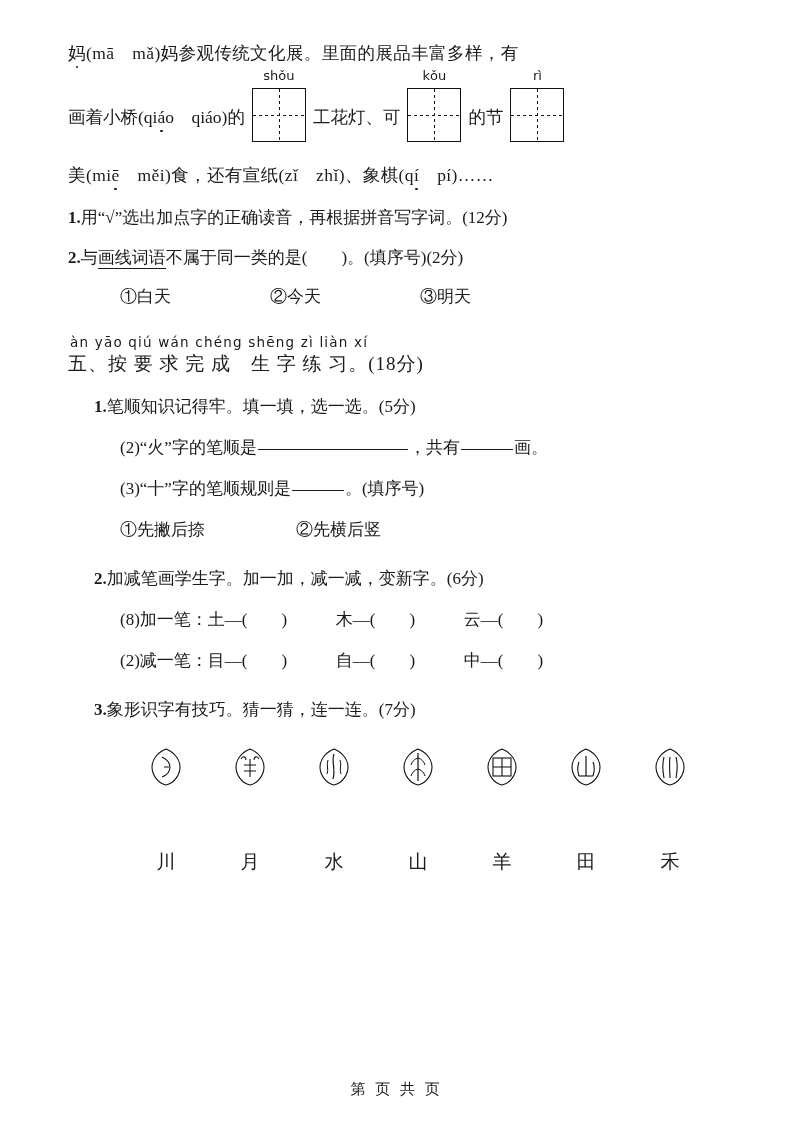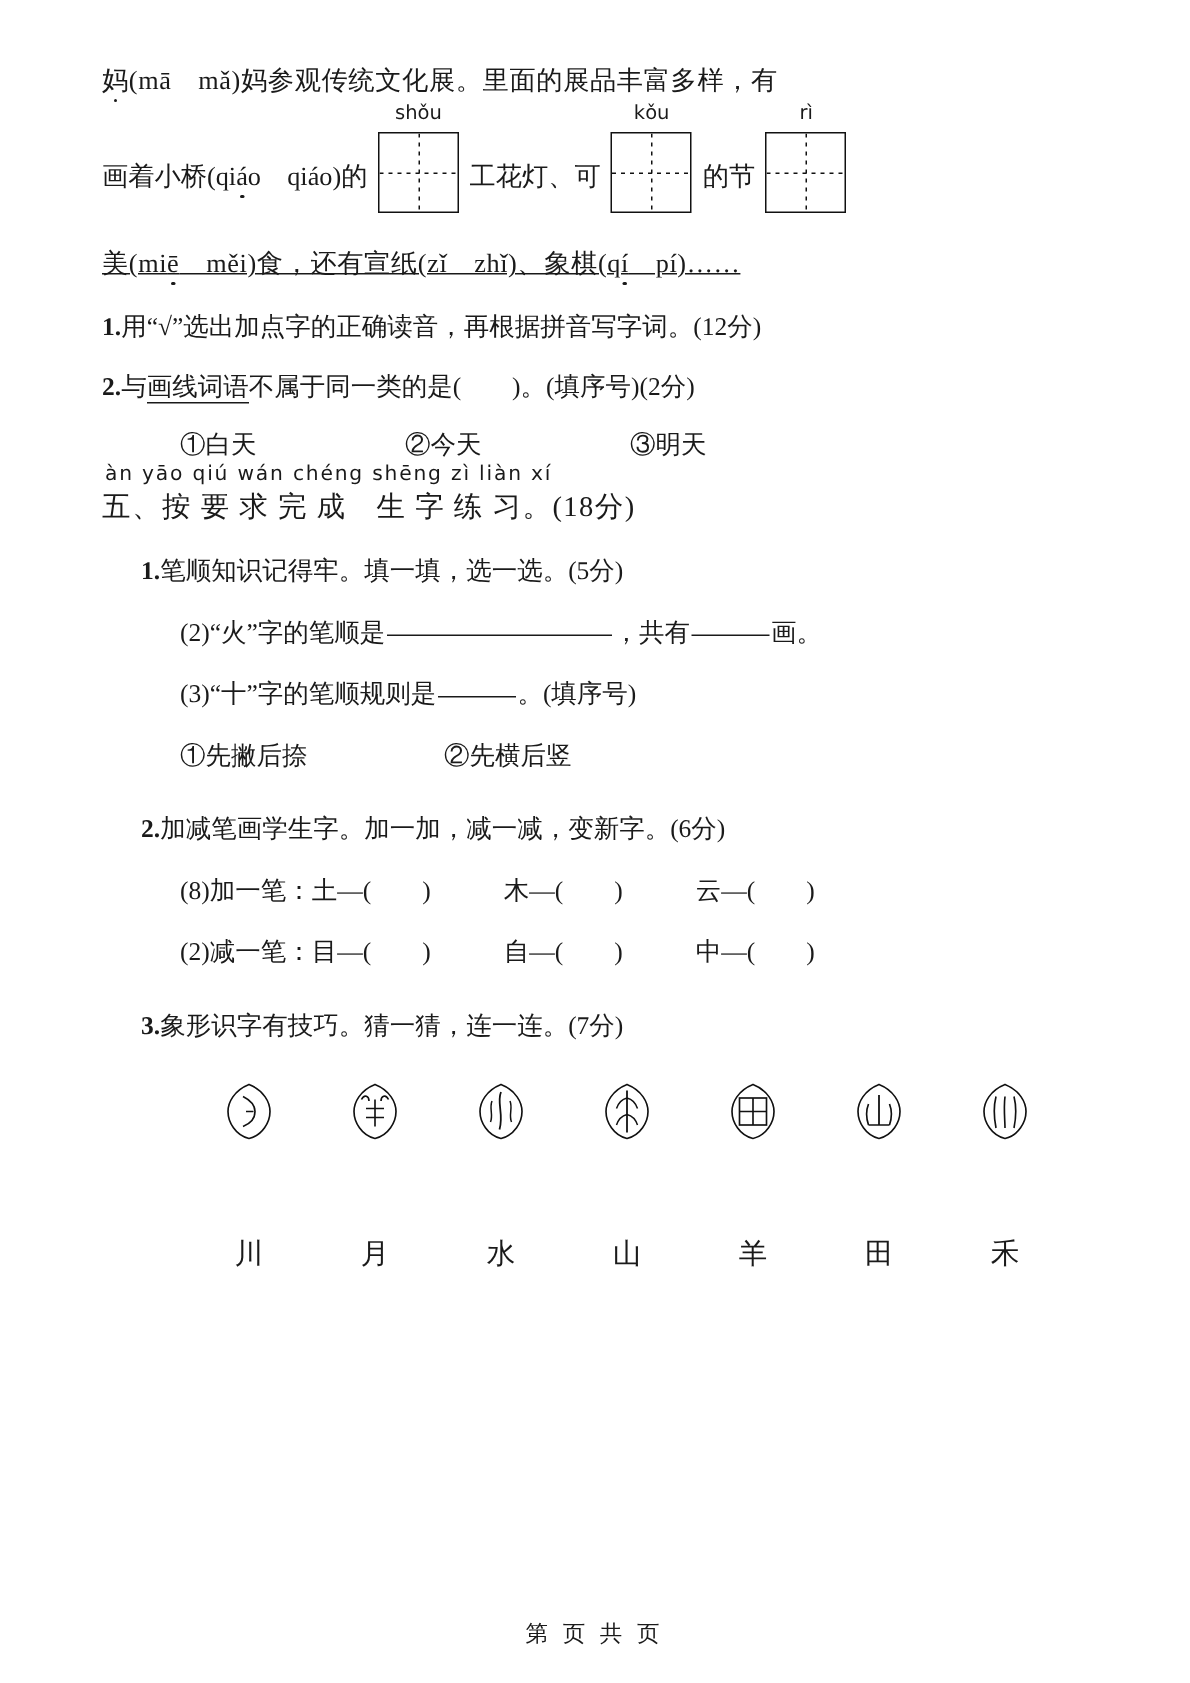--- a/index.html
+++ b/index.html
@@ -125,20 +125,21 @@
   .opts {
     margin-top: 16px;
     margin-left: 52px;
     font-size: 17px;
     display: flex;
   }
   .opts span { display: inline-block; }
 
   
   .section {
+    margin-top: 26px;
     position: relative;
     height: 44px;
   }
   .section .sp {
     position: absolute;
     top: 0;
     left: 2px;
     font-family: "DejaVu Sans", sans-serif;
     font-size: 13.5px;
     letter-spacing: 1.2px;
@@ -242,21 +243,21 @@
         <div class="gp">kǒu</div>
         <div class="tzg"></div>
       </div>
       <div class="txt">的节</div>
       <div class="gbox">
         <div class="gp">rì</div>
         <div class="tzg"></div>
       </div>
     </div>
 
-    <div class="line" style="margin-bottom:10px;text-decoration:underline;">
+    <div class="line" style="margin-bottom:10px;">
       美(mi<span class="dotted">ē</span>　měi)食，还有宣纸(zǐ　zhǐ)、象棋(q<span class="dotted">í</span>　pí)……
     </div>
 
     <div class="q">
       <span class="qnum">1.</span><span>用“√”选出加点字的正确读音，再根据拼音写字词。(12分)</span>
     </div>
 
     <div class="q">
       <span class="qnum">2.</span><span>与</span><span class="uline">画线词语</span><span>不属于同一类的是(　　)。(填序号)(2分)</span>
     </div>

